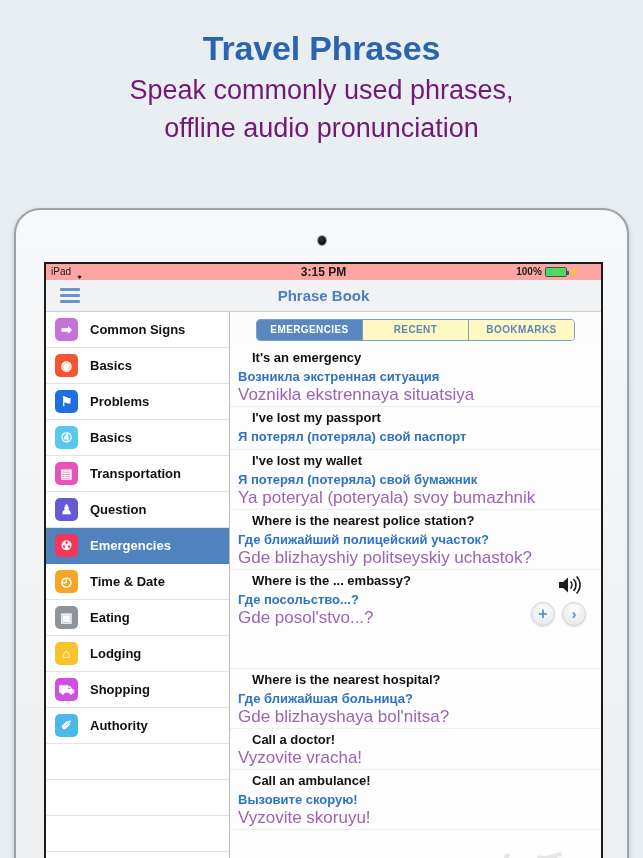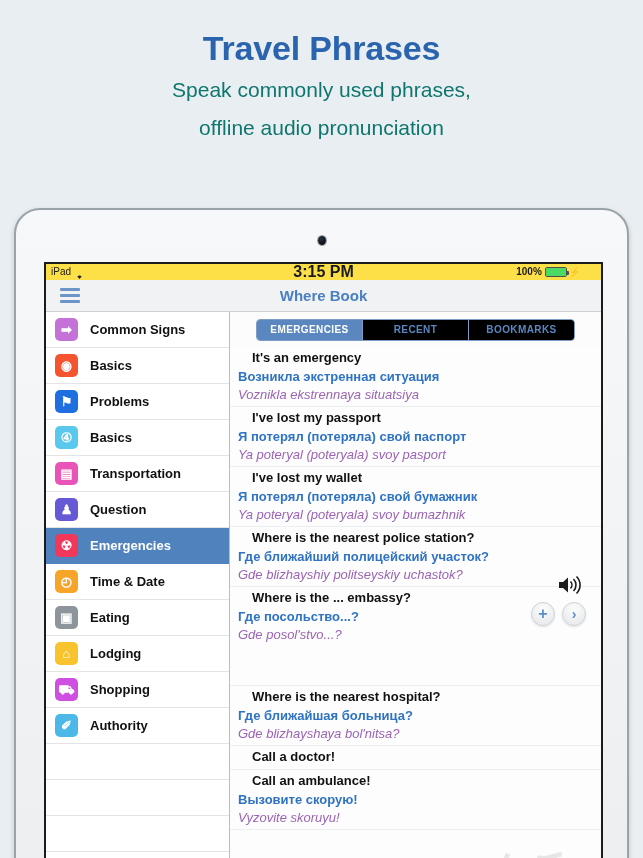--- a/index.html
+++ b/index.html
@@ -11,21 +11,21 @@
   }
   #root { position: relative; width: 643px; height: 858px; }
 
   
   .promo { position: absolute; top: 0; left: 0; width: 643px; padding-top: 26px; text-align: center; }
   .promo-title {
     font-size: 34px; font-weight: bold; color: #2a63ae; letter-spacing: -0.2px;
     line-height: 44px;
   }
   .promo-sub {
-    font-size: 21px; color: #0f766e; line-height: 36px; font-weight: 400;
+    font-size: 27px; color: #701a75; line-height: 36px; font-weight: 400;
     margin-top: 2px;
   }
 
   
   .ipad {
     position: absolute; left: 14px; top: 208px; width: 615px; height: 700px;
     background: linear-gradient(#f7f8f9, #eceef0);
     border: 2px solid #9aa3a8;
     border-radius: 26px 26px 8px 8px;
     box-shadow: 0 2px 5px rgba(0,0,0,.18);
@@ -37,26 +37,26 @@
     box-shadow: 0 0 0 1px rgba(0,0,0,.35);
   }
   .screen {
     position: absolute; left: 28px; top: 52px; width: 559px; height: 648px;
     background: #fff; overflow: hidden;
     border: 2px solid #1b1b1b; border-bottom: none;
   }
 
   
   .statusbar {
-    height: 16px; background: #fde047; position: relative;
+    height: 16px; background: #fca5a5; position: relative;
     font-size: 10px; color: #1a1a1a; line-height: 16px;
   }
   .sb-left { position: absolute; left: 5px; top: 0; display: flex; align-items: center; gap: 4px; }
   .wifi-ico { display: inline-block; width: 9px; height: 8px; position: relative; top: 1px; }
-  .sb-center { position: absolute; left: 0; right: 0; text-align: center; font-weight: bold; font-size: 16px; }
+  .sb-center { position: absolute; left: 0; right: 0; text-align: center; font-weight: bold; font-size: 12px; }
   .sb-right { position: absolute; right: 20px; top: 0; display: flex; align-items: center; gap: 3px; font-weight: bold; }
   .batt { width: 22px; height: 10px; border: 1px solid #4e4e4e; border-radius: 2px; position: relative; }
   .batt::after { content:""; position:absolute; right:-3px; top:3px; width:2px; height:4px; background:#4e4e4e; border-radius:0 1px 1px 0;}
   .batt i { display:block; height:100%; background:#4cd964; width:100%; }
   .bolt { font-size: 9px; color: #3a3a3a; }
 
   
   .navbar {
     height: 32px; background: #f1f2f3; position: relative;
     border-bottom: 1px solid #cfd2d5;
@@ -87,31 +87,31 @@
   }
   .slabel { margin-left: 12px; font-size: 13px; font-weight: bold; color: #111; }
   .side-row.sel .slabel { color: #fff; }
 
   
   .main { flex: 1; background: #fdfdfd; position: relative; overflow: hidden; }
   .segwrap { padding: 7px 26px 6px 26px; background: #fcfcfc; }
   .segment { display: flex; border: 1px solid #7d9dc4; border-radius: 4px; overflow: hidden; height: 22px; }
   .seg {
     flex: 1; text-align: center; font-size: 10px; font-weight: bold; letter-spacing: .4px;
-    color: #5a87bf; line-height: 20px; background: #000000; cursor: pointer;
+    color: #5a87bf; line-height: 20px; background: #fef9c3; cursor: pointer;
     border-right: 1px solid #7d9dc4;
   }
   .seg:last-child { border-right: none; }
   .seg.active { background: #5a87bf; color: #fff; }
 
   .phrases { position: absolute; top: 35px; left: 0; right: 0; bottom: 0; overflow: hidden; }
   .phrase { padding: 2px 8px 3px 8px; border-bottom: 1px solid #eceef0; cursor: pointer; }
   .p-en { font-size: 13px; font-weight: bold; color: #111; line-height: 18px; padding-left: 14px; }
   .p-ru { font-size: 13px; font-weight: bold; color: #2f73c4; line-height: 19px; }
-  .p-tr { font-size: 13px; font-style: italic; color: #9b63b5; line-height: 17px; }
+  .p-tr { font-size: 17px; color: #9b63b5; line-height: 17px; }
   .phrase.tall { padding-bottom: 42px; }
 
   
   .fab-zone { position: absolute; right: 10px; top: 262px; width: 70px; height: 58px; }
   .spk { position: absolute; right: 8px; top: 0; width: 26px; height: 22px; }
   .circ-btn {
     position: absolute; top: 28px; width: 24px; height: 24px; border-radius: 50%;
     background: radial-gradient(circle at 50% 30%, #fdfdfd, #e3e5e7);
     border: 1px solid #cfd2d5; display: flex; align-items: center; justify-content: center;
     color: #5a8fd0; font-size: 16px; font-weight: bold; cursor: pointer;
@@ -163,21 +163,21 @@
           <span class="bolt">⚡</span>
         </div>
       </div>
 
       <div class="navbar">
         <div class="hamburger">
           <span></span>
             <span></span>
             <span></span>
         </div>
-        <div class="nav-title">Where Book</div>
+        <div class="nav-title">Phrase Book</div>
       </div>
 
       <div class="content">
 
         <div class="sidebar" id="sidebar">
             <div class="side-row">
               <span class="sicon" style="background: rgb(196, 113, 216);">➡</span>
               <span class="slabel">Common Signs</span>
             </div>
             <div class="side-row">
@@ -241,21 +241,20 @@
 
           <div class="phrases" id="phrase-list">
               <div class="phrase">
                 <div class="p-en">It's an emergency</div>
                 <div class="p-ru">Возникла экстренная ситуация</div>
                 <div class="p-tr">Voznikla ekstrennaya situatsiya</div>
               </div>
               <div class="phrase">
                 <div class="p-en">I've lost my passport</div>
                 <div class="p-ru">Я потерял (потеряла) свой паспорт</div>
-                <div class="p-tr">Ya poteryal (poteryala) svoy pasport</div>
               </div>
               <div class="phrase">
                 <div class="p-en">I've lost my wallet</div>
                 <div class="p-ru">Я потерял (потеряла) свой бумажник</div>
                 <div class="p-tr">Ya poteryal (poteryala) svoy bumazhnik</div>
               </div>
               <div class="phrase">
                 <div class="p-en">Where is the nearest police station?</div>
                 <div class="p-ru">Где ближайший полицейский участок?</div>
                 <div class="p-tr">Gde blizhayshiy politseyskiy uchastok?</div>
@@ -265,20 +264,21 @@
                 <div class="p-ru">Где посольство...?</div>
                 <div class="p-tr">Gde posol'stvo...?</div>
               </div>
               <div class="phrase">
                 <div class="p-en">Where is the nearest hospital?</div>
                 <div class="p-ru">Где ближайшая больница?</div>
                 <div class="p-tr">Gde blizhayshaya bol'nitsa?</div>
               </div>
               <div class="phrase">
                 <div class="p-en">Call a doctor!</div>
+                <div class="p-tr">Vyzovite vracha!</div>
               </div>
               <div class="phrase">
                 <div class="p-en">Call an ambulance!</div>
                 <div class="p-ru">Вызовите скорую!</div>
                 <div class="p-tr">Vyzovite skoruyu!</div>
               </div>
             </div>
 
           <div class="fab-zone">
             <span class="spk">

